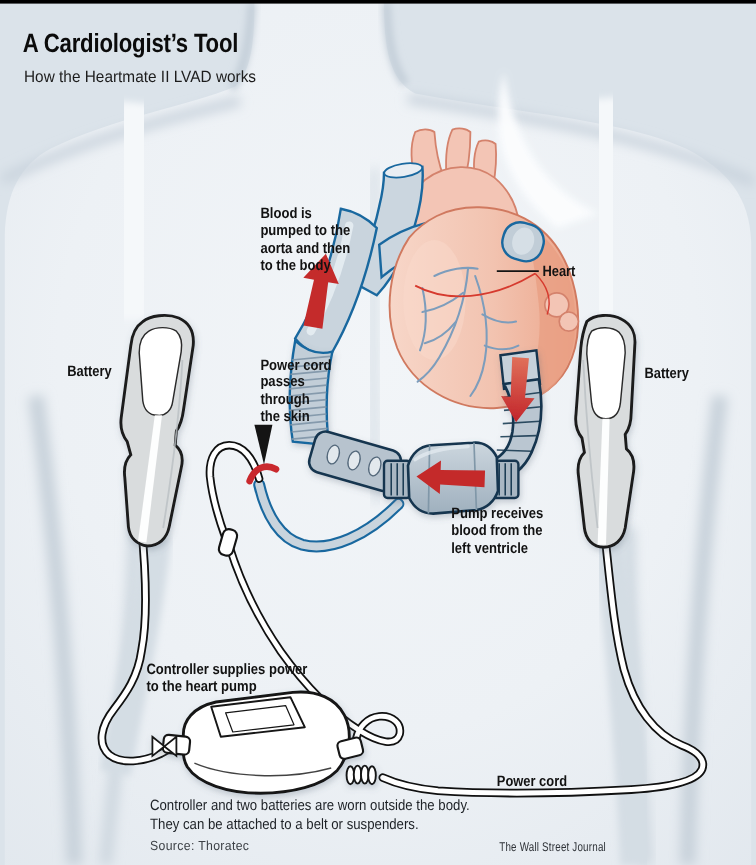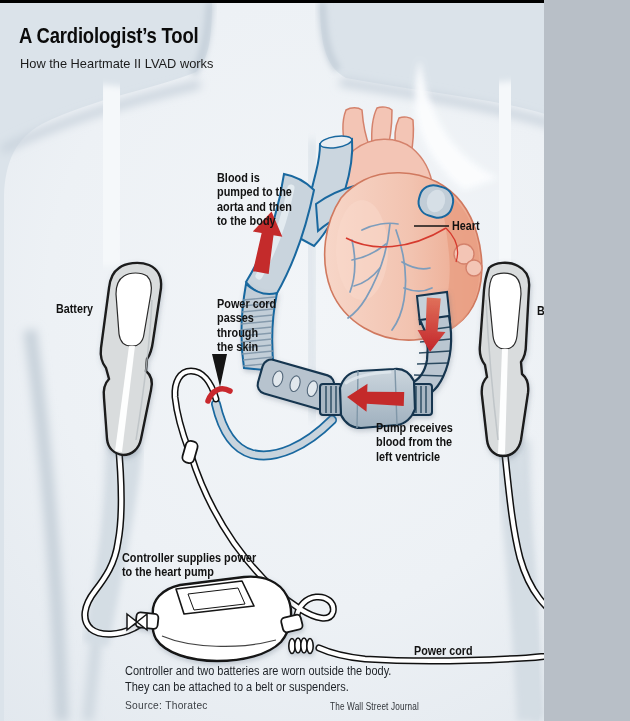--- a/index.html
+++ b/index.html
@@ -1,19 +1,19 @@
 <!DOCTYPE html>
 <html><head>
 <meta charset="utf-8">
 <style>
   * { margin: 0; padding: 0; box-sizing: border-box; }
   html,body { background:#b8bfc7; }
   .stage {
     position: relative;
-    width: 544px; height: 721px;
+    width: 630px; height: 721px;
     background: #dbe3ea;
     overflow: hidden;
     font-family: "Liberation Sans", sans-serif;
     color: #141414;
   }
   .stage svg.art { position:absolute; inset:0; }
   .abs { position:absolute; }
   .title {
     font-size: 22px; font-weight: 700; letter-spacing: -0.2px;
     color: #0b0b0b; transform: scaleX(.84); transform-origin: 0 50%;

